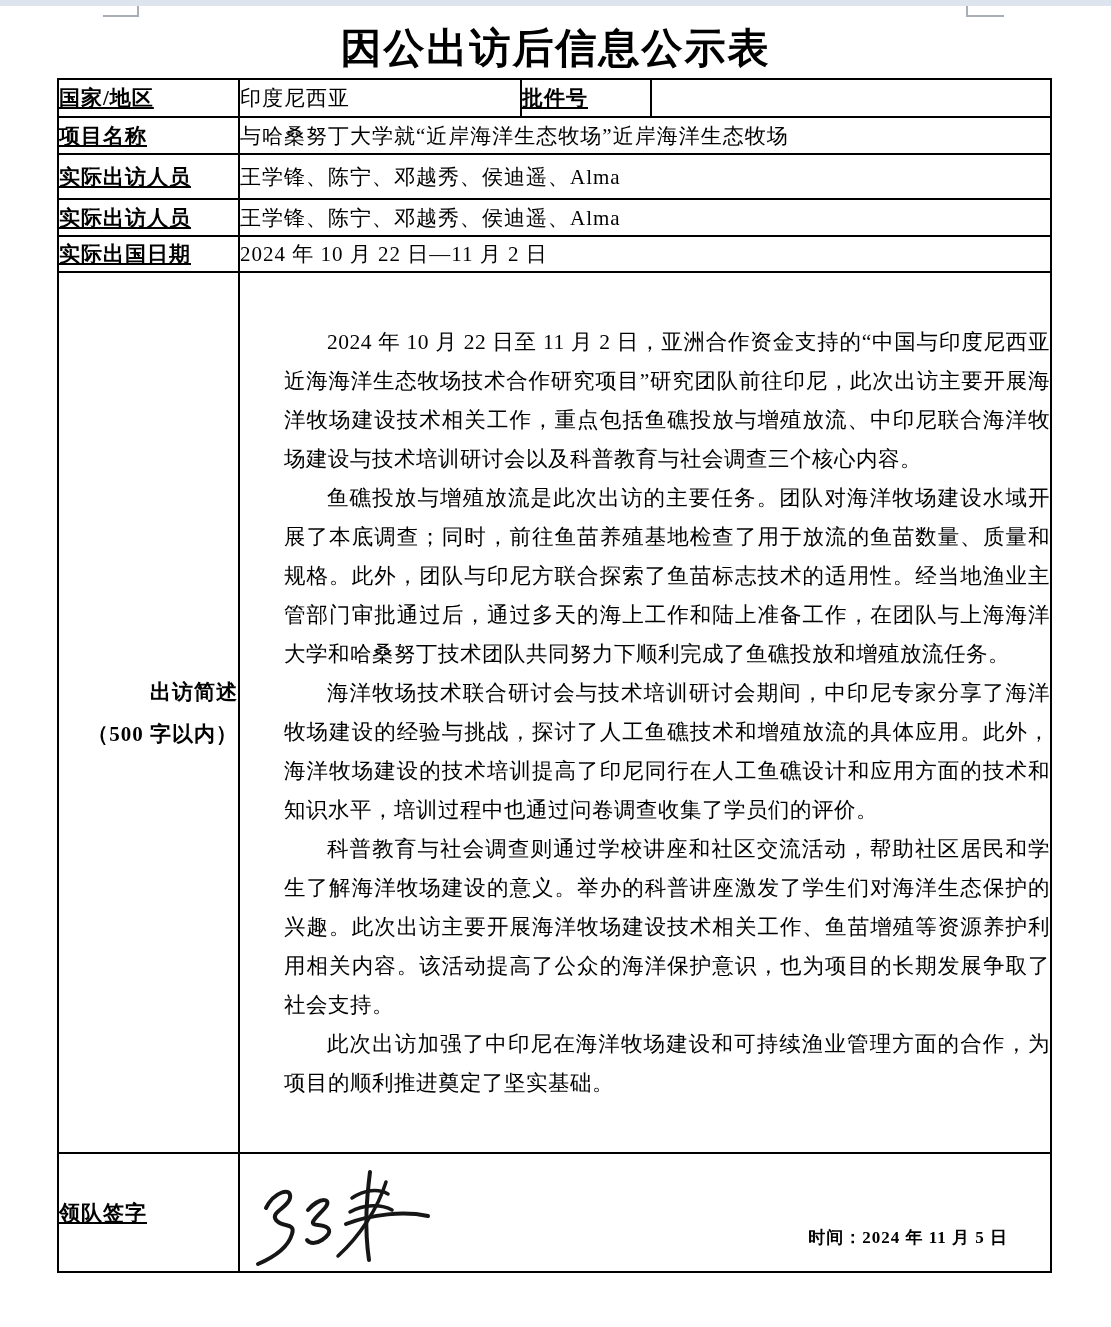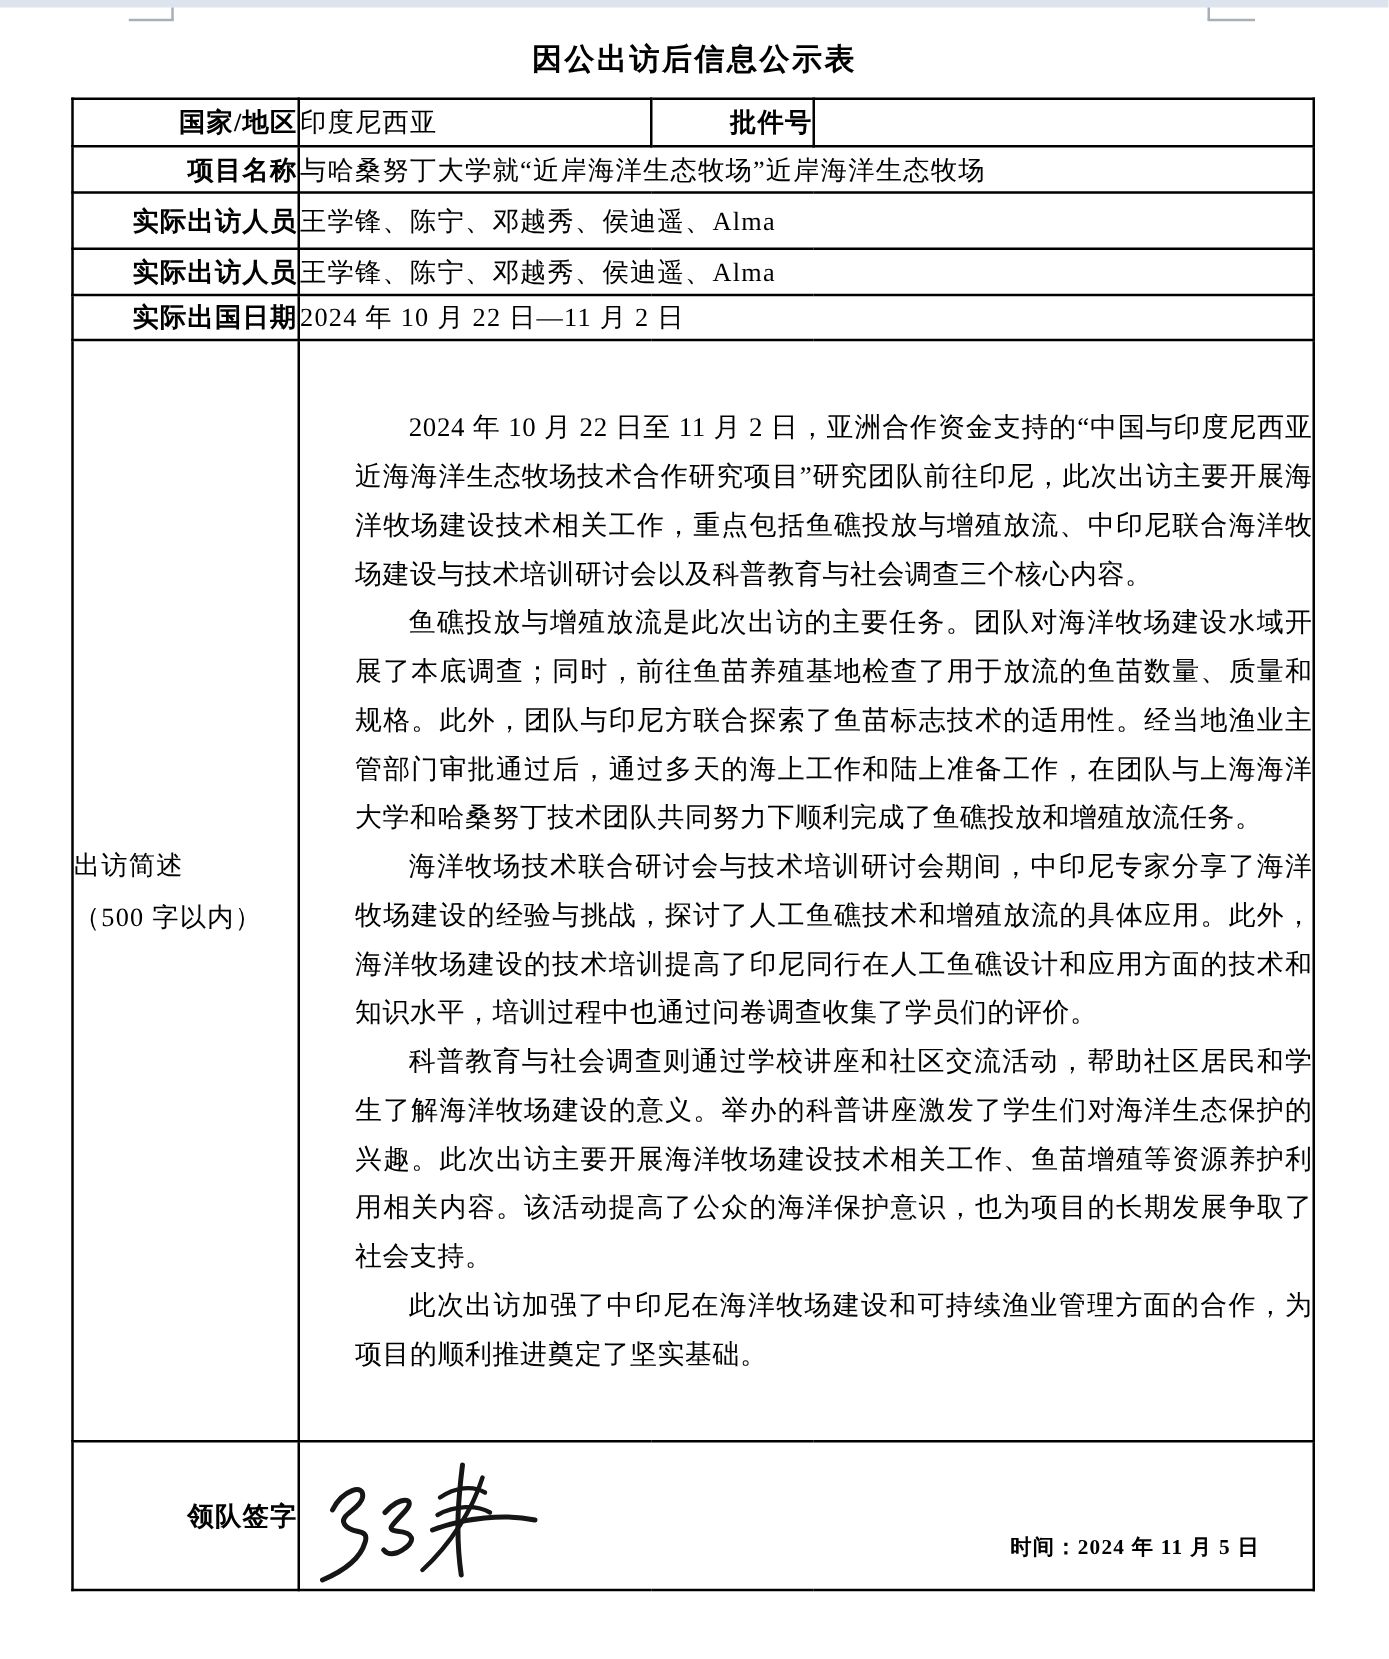--- a/index.html
+++ b/index.html
@@ -15,47 +15,47 @@
   #top-strip{position:absolute;left:0;top:0;width:1111px;height:6px;background:#dde4ed;}
   
   .crop{position:absolute;background:#a9afb8;}
   #crop-left-v{left:137px;top:6px;width:2px;height:10px;}
   #crop-left-h{left:103px;top:15px;width:36px;height:2px;}
   #crop-right-v{left:966px;top:6px;width:2px;height:10px;}
   #crop-right-h{left:966px;top:15px;width:38px;height:2px;}
 
   #doc-title{
     position:absolute;left:0;top:26px;width:1111px;
-    text-align:center;font-size:24px;font-weight:bold;
+    text-align:center;font-size:41px;font-weight:bold;
     letter-spacing:2px;line-height:44px;
   }
 
   table.form{
     position:absolute;left:57px;top:78px;
     width:995px;border-collapse:collapse;table-layout:fixed;
   }
   table.form td{
     border:2px solid #000;
     padding:0;vertical-align:middle;
     font-size:21px;
     overflow:hidden;
   }
-  td.lbl{font-weight:bold;text-align:right;letter-spacing:1px;}
+  td.lbl{font-weight:bold;text-align:left;letter-spacing:1px;text-decoration:underline;}
   td.val{text-align:left;padding-left:12px;letter-spacing:1px;}
 
   tr.r1{height:38px;}
   tr.r2{height:37px;padding-left:35px;}
   tr.r3{height:45px;}
   tr.r4{height:37px;}
   tr.r5{height:36px;}
   tr.r6{height:881px;}
   tr.r7{height:119px;}
 
   td.summary-label{
-    font-weight:normal;text-align:left;vertical-align:middle;
+    font-weight:bold;text-align:right;vertical-align:middle;
     padding-left:9px;line-height:42px;letter-spacing:1px;
   }
   td.summary-cell{
     vertical-align:top;
     padding:9px 10px 0 22px;
   }
   td.summary-cell p{
     margin:0;
     font-size:21.5px;
     line-height:39px;

